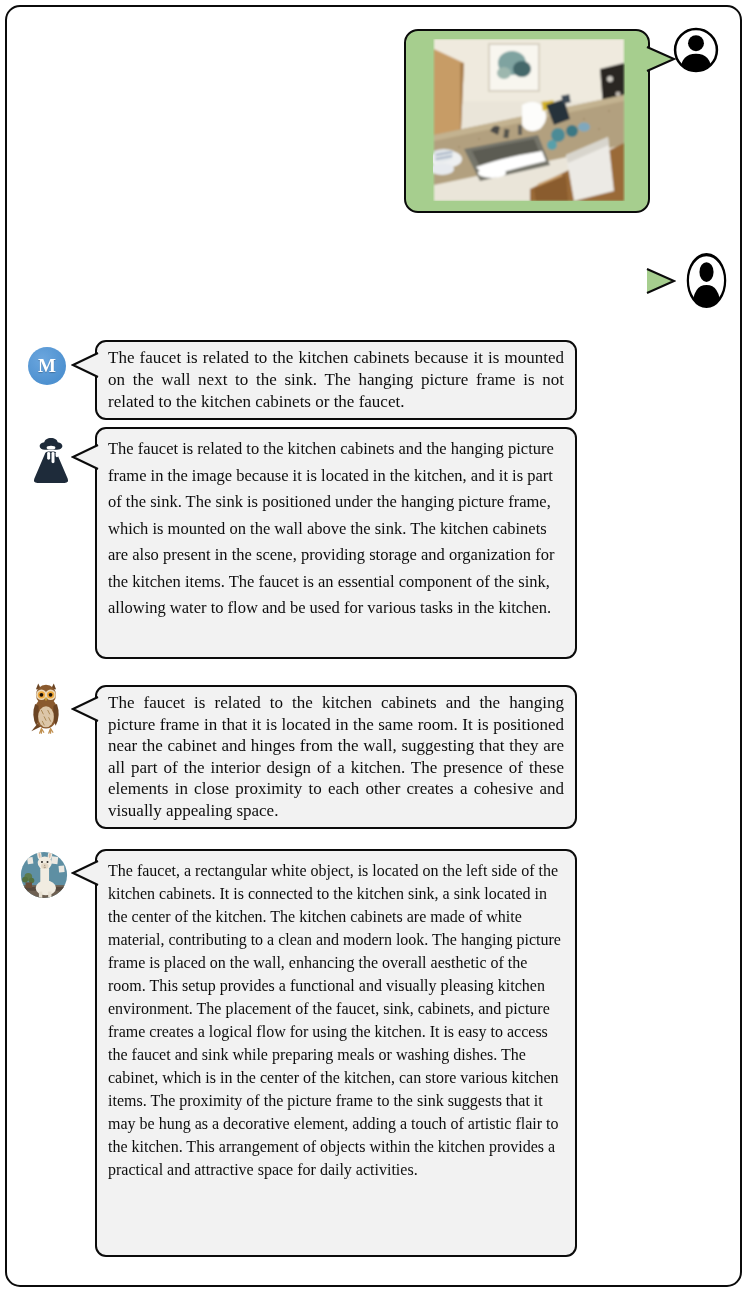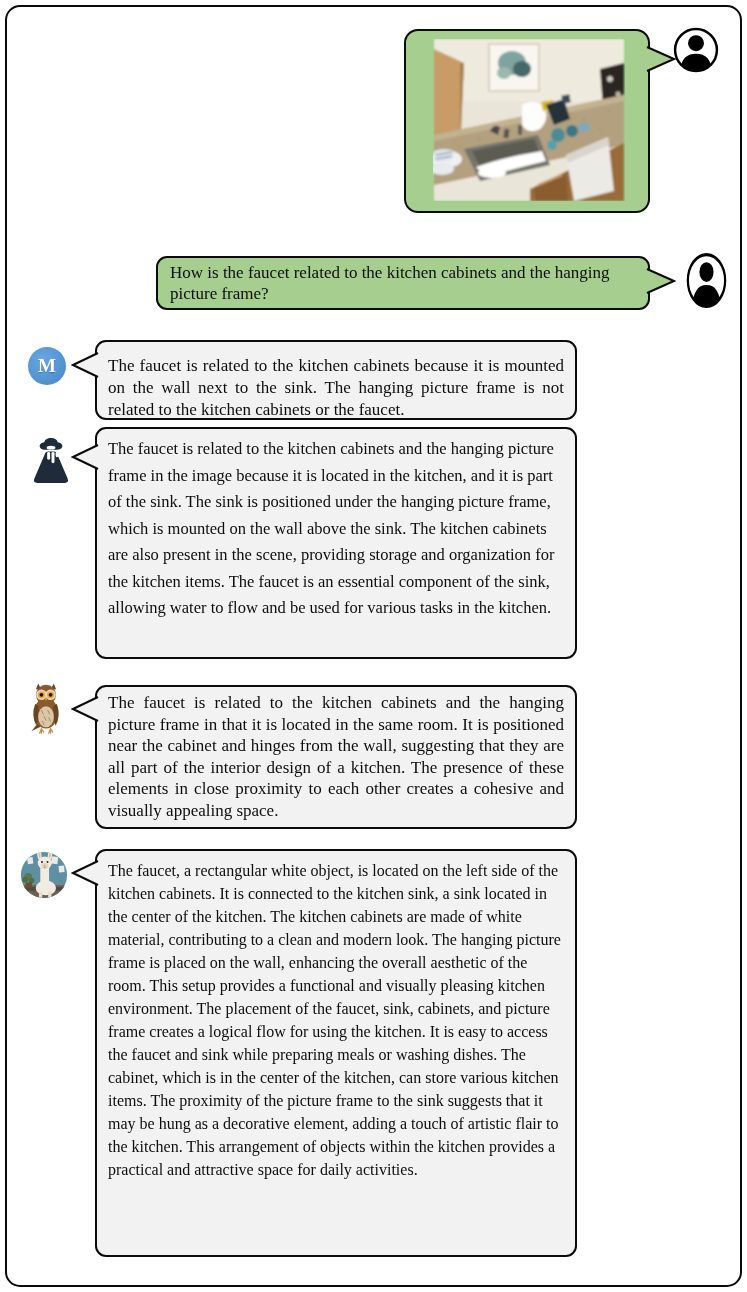--- a/index.html
+++ b/index.html
@@ -14,21 +14,21 @@
     border:2.4px solid #0b0b0b; border-radius:15px; background:transparent;
   }
   .bubble {
     position:absolute; border:2px solid var(--bubble-border,#0b0b0b); border-radius:11px;
     overflow:hidden;
   }
   .bubble.user { background:var(--user-bubble,#a6ce8e); }
   .bubble.model { background:var(--model-bubble,#f2f2f2); }
   .bubble .txt { display:block; color:#0d0d0d; }
   .q-txt   { font-size:17px; line-height:21px; padding:4px 12px; text-align:left; }
-  .r1-txt  { font-size:17px; line-height:22px; padding:13px 11px; text-align:justify; }
+  .r1-txt  { font-size:17px; line-height:22px; padding:5px 11px; text-align:justify; }
   .r2-txt  { font-size:16.5px; line-height:26.5px; padding:7px 11px; text-align:left; }
   .r3-txt  { font-size:17px; line-height:21.5px; padding:5px 11px; text-align:justify; }
   .r4-txt  { font-size:16px; line-height:23px; padding:8px 11px; text-align:left; }
   .tail { position:absolute; }
   .avatar { position:absolute; }
   .m-badge {
     position:absolute; border-radius:50%;
     background:radial-gradient(circle at 38% 32%, #6ba6de, var(--m-avatar-blue,#4e91d0) 70%);
     display:flex; align-items:center; justify-content:center;
   }
@@ -116,23 +116,20 @@
         </clipPath>
       </defs>
     <circle cx="22" cy="22" r="20" fill="#fff"></circle>
     <g clip-path="url(#pc1)">
       <circle cx="22" cy="15.5" r="7.6" fill="#000"></circle>
       <path d="M7,44 Q7,25.5 22,25.5 Q37,25.5 37,44 Z" fill="#000"></path>
     </g>
     <circle cx="22" cy="22" r="20" fill="none" stroke="#000" stroke-width="2.4"></circle>
   </svg>
 
-  <div class="bubble user" style="left:156px; top:256px; width:494px; height:54px;">
-    <span class="txt q-txt">How is the faucet related to the kitchen cabinets and the hanging picture frame?</span>
-  </div>
   <svg class="tail" style="left:646px; top:268px;" width="30" height="26" viewBox="0 0 30 26">
     <path d="M1,1 L28,13 L1,25" fill="#a6ce8e" stroke="#0b0b0b" stroke-width="2"></path>
   </svg>
   <svg class="avatar" style="left:686px; top:252px;" width="41" height="57" viewBox="0 0 44 44" preserveAspectRatio="none">
     <defs>
         <clipPath id="pc2">
           <circle cx="22" cy="22" r="20"></circle>
         </clipPath>
       </defs>
     <circle cx="22" cy="22" r="20" fill="#fff"></circle>

